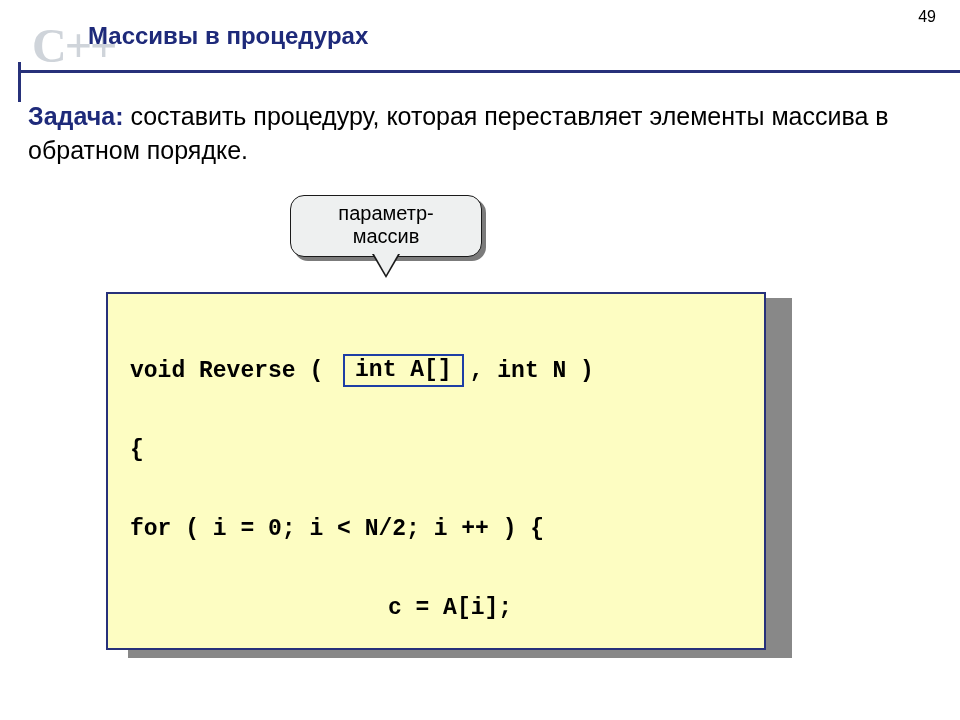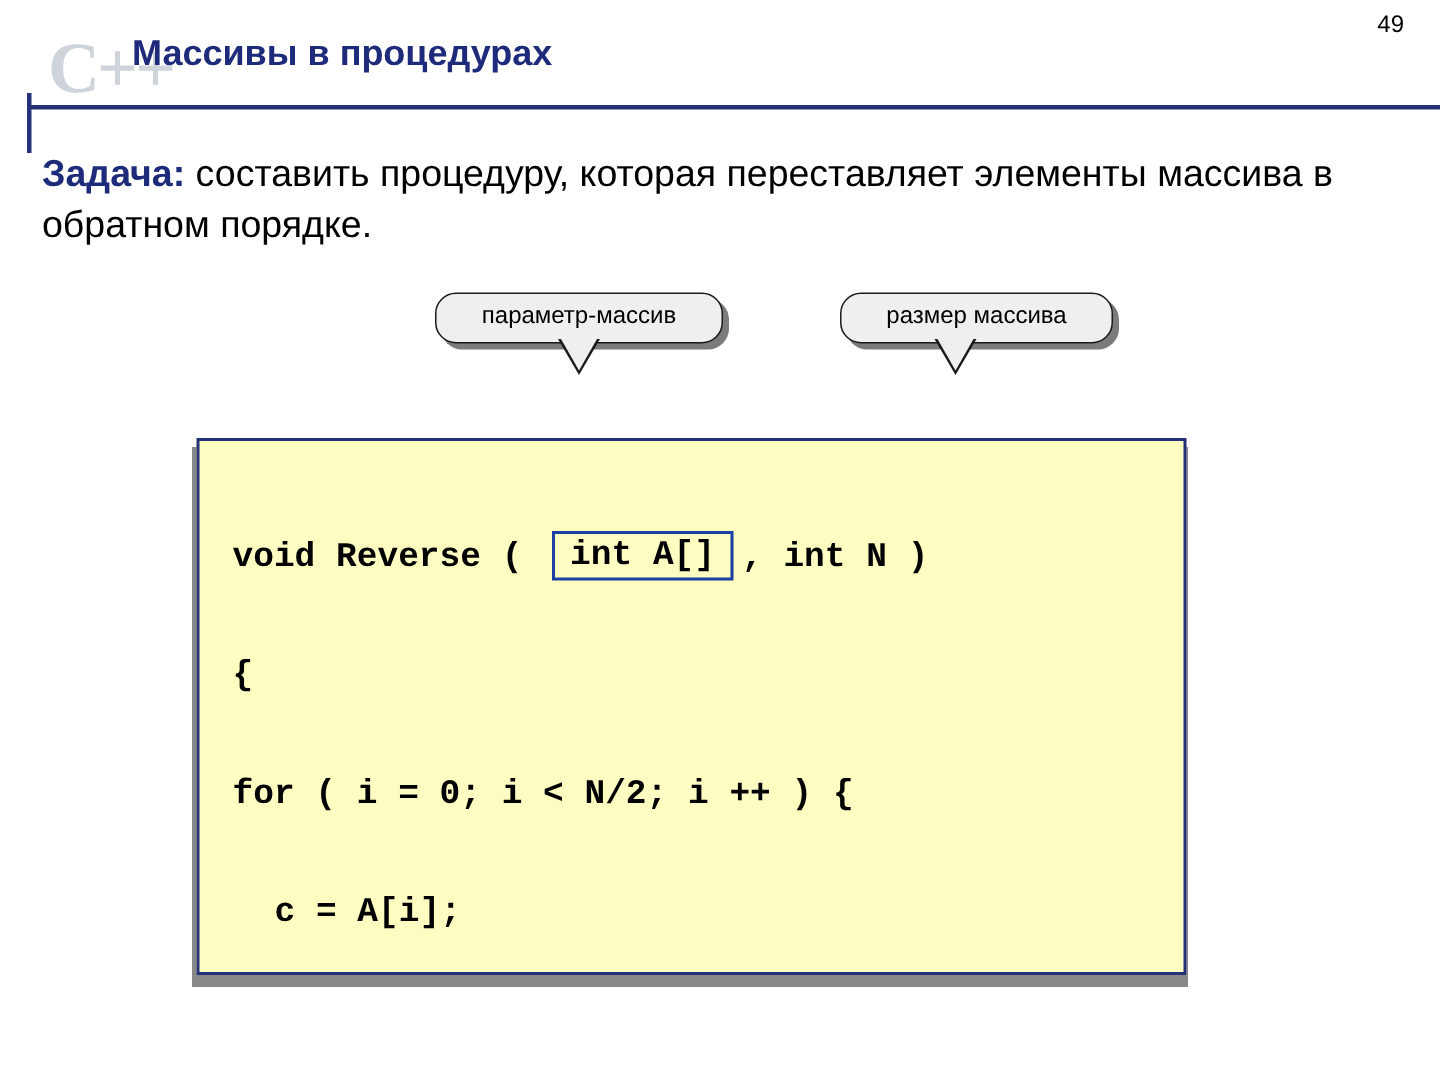--- a/index.html
+++ b/index.html
@@ -75,21 +75,21 @@
     font-weight: bold;
   }
   
   .callout {
     position: absolute;
     background: #eef0f0;
     border: 1px solid #1a1a1a;
     border-radius: 14px;
     box-shadow: 4px 4px 0 #7b7b7b;
     padding: 6px 20px 8px;
-    font-size: 16px;
+    font-size: 20px;
     text-align: center;
     color: #000;
   }
   .callout .tail {
     position: absolute;
     bottom: -22px;
     left: 50%;
     margin-left: -14px;
     width: 0;
     height: 0;
@@ -116,21 +116,21 @@
     position: absolute;
     top: 298px;
     left: 128px;
     width: 664px;
     height: 360px;
     background: #888;
   }
   .code-block {
     position: absolute;
     top: 292px;
-    left: 131px;
+    left: 106px;
     width: 660px;
     height: 358px;
     background: #fdfdc2;
     border: 2px solid #27317a;
     box-sizing: border-box;
     padding: 18px 22px 14px;
     font-family: "Courier New", monospace;
     font-size: 23px;
     font-weight: bold;
     line-height: 1.72;
@@ -140,21 +140,21 @@
   .inline-box {
     display: inline-block;
     border: 2px solid #1d3ea5;
     background: #fdfdc2;
     padding: 0 10px;
     margin: 0 6px;
     line-height: 1.3;
     vertical-align: middle;
   }
   .code-line { display: block; }
-  .indent1 { padding-left: 28px; }
+  .indent1 { padding-left: 28px; text-align: center; }
 </style>
 </head>
 <body>
 
 <div class="slide">
 
   <div class="page-num">49</div>
 
   <div class="logo-bg">C++</div>
 
@@ -164,24 +164,20 @@
 
   <div class="problem">
     <span class="label">Задача:</span><span> составить процедуру, которая переставляет элементы массива в обратном порядке.</span>
   </div>
 
   <div class="callout callout1">
     <span>параметр-массив</span>
     <div class="tail"></div>
   </div>
 
-  <div class="callout callout2">
-    <span>размер массива</span>
-    <div class="tail"></div>
-  </div>
 
   <div class="code-shadow"></div>
   <div class="code-block">
 <span class="code-line"><span>void Reverse (</span> <span class="inline-box">int A[]</span><span>, int N )</span></span>
 <span class="code-line">{</span>
 <span class="code-line">for ( i = 0; i &lt; N/2; i ++ ) {</span>
 <span class="code-line indent1">c = A[i];</span>
 
 
 

